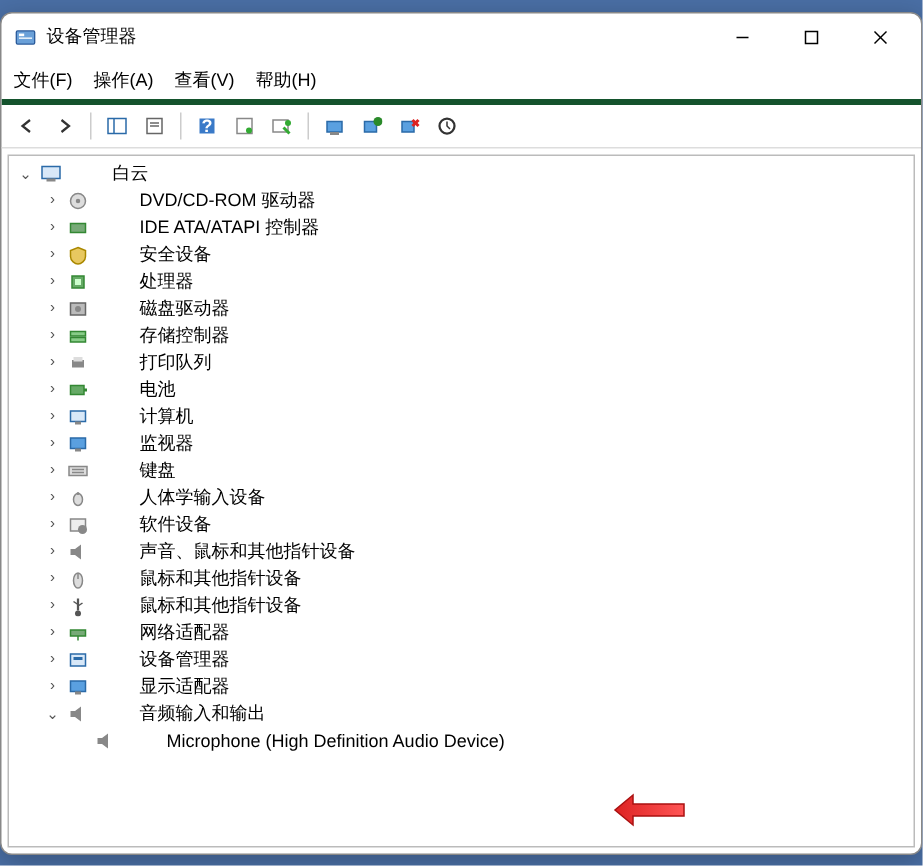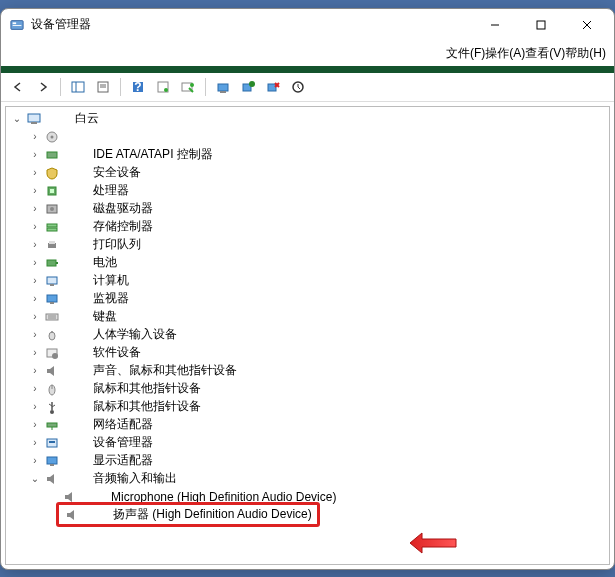--- a/index.html
+++ b/index.html
@@ -3,21 +3,21 @@
 <meta charset="utf-8">
 <style>
 * { margin:0; padding:0; box-sizing:border-box; font-family:"Microsoft YaHei","Segoe UI",sans-serif; font-size:12px; }
 body { background:#4a6fa5; display:flex; justify-content:center; align-items:center; width:615px; height:577px; }
 .window { width:615px; height:562px; background:#fff; border:1px solid #888; border-radius:8px; display:flex; flex-direction:column; overflow:hidden; box-shadow:0 4px 18px rgba(0,0,0,0.25); }
 .titlebar { display:flex; align-items:center; height:32px; padding:0 4px; }
 .titlebar .app-icon { width:16px; height:16px; margin:0 6px 0 4px; display:flex; align-items:center; justify-content:center; }
 .titlebar .title { flex:1; }
 .titlebar .btns { display:flex; }
 .titleb-btn { width:46px; height:32px; display:flex; align-items:center; justify-content:center; }
-.menubar { display:flex; padding:4px 8px; border-bottom:7px solid #14532d;justify-content:flex-end; }
+.menubar { display:flex; gap:14px; padding:4px 8px; border-bottom:4px solid #14532d; }
 .menubar span { cursor:default; }
 .toolbar { display:flex; align-items:center; gap:3px; padding:3px 6px; border-bottom:1px solid #ddd; }
 .tb-btn { width:22px; height:22px; display:flex; align-items:center; justify-content:center; border:1px solid transparent; }
 .tb-sep { width:1px; height:18px; background:#ccc; margin:0 3px; }
 .content { flex:1; border:1px solid #bbb; margin:4px; overflow:auto; background:#fff; padding:3px 0; position:relative; }
 .row { display:flex; align-items:center; height:18px; white-space:nowrap; }
 .exp { width:14px; display:flex; justify-content:center; align-items:center; color:#555; font-size:10px; cursor:default; }
 .ic { width:16px; height:16px; margin:0 3px 0 2px; display:flex; align-items:center; justify-content:center; }
 .lbl { padding:1px 2px;margin-left:28px; }
 .highlight { border:3px solid #d22; border-radius:3px; padding:0 3px; display:flex; align-items:center; }
@@ -152,20 +152,21 @@
     </div>
     <div id="cats">
         <div class="row" style="padding-left: 22px;">
           <span class="exp">›</span>
           <span class="ic">
             <svg width="14" height="14">
               <circle cx="7" cy="7" r="5" fill="#ddd" stroke="#888"></circle>
               <circle cx="7" cy="7" r="1.5" fill="#888"></circle>
             </svg>
           </span>
+          <span class="lbl">DVD/CD-ROM 驱动器</span>
         </div>
         <div class="row" style="padding-left: 22px;">
           <span class="exp">›</span>
           <span class="ic">
             <svg width="14" height="14">
               <rect x="2" y="4" width="10" height="6" fill="#7a7" stroke="#383"></rect>
             </svg>
           </span>
           <span class="lbl">IDE ATA/ATAPI 控制器</span>
         </div>
@@ -351,30 +352,20 @@
         </span>
       <span class="lbl">音频输入和输出</span>
     </div>
     <div class="row" style="padding-left:54px">
       <span class="ic">
           <svg width="14" height="14">
             <path d="M2 5 h3 l4 -3 v10 l-4 -3 h-3 z" fill="#888"></path>
           </svg>
         </span>
       <span class="lbl">Microphone (High Definition Audio Device)</span>
-    </div>
-    <div class="row" style="padding-left:50px">
-      <span class="highlight">
-        <span class="ic">
-            <svg width="14" height="14">
-              <path d="M2 5 h3 l4 -3 v10 l-4 -3 h-3 z" fill="#888"></path>
-            </svg>
-          </span>
-        <span class="lbl">扬声器 (High Definition Audio Device)</span>
-      </span>
     </div>
 
     <svg class="arrow" width="50" height="24">
       <defs>
           <linearGradient id="g1" x1="0" x2="1">
             <stop offset="0" stop-color="#d22"></stop>
             <stop offset="1" stop-color="#f55"></stop>
           </linearGradient>
         </defs>
       <path d="M48 8 L14 8 L14 2 L2 12 L14 22 L14 16 L48 16 Z" fill="url(#g1)" stroke="#a11"></path>

